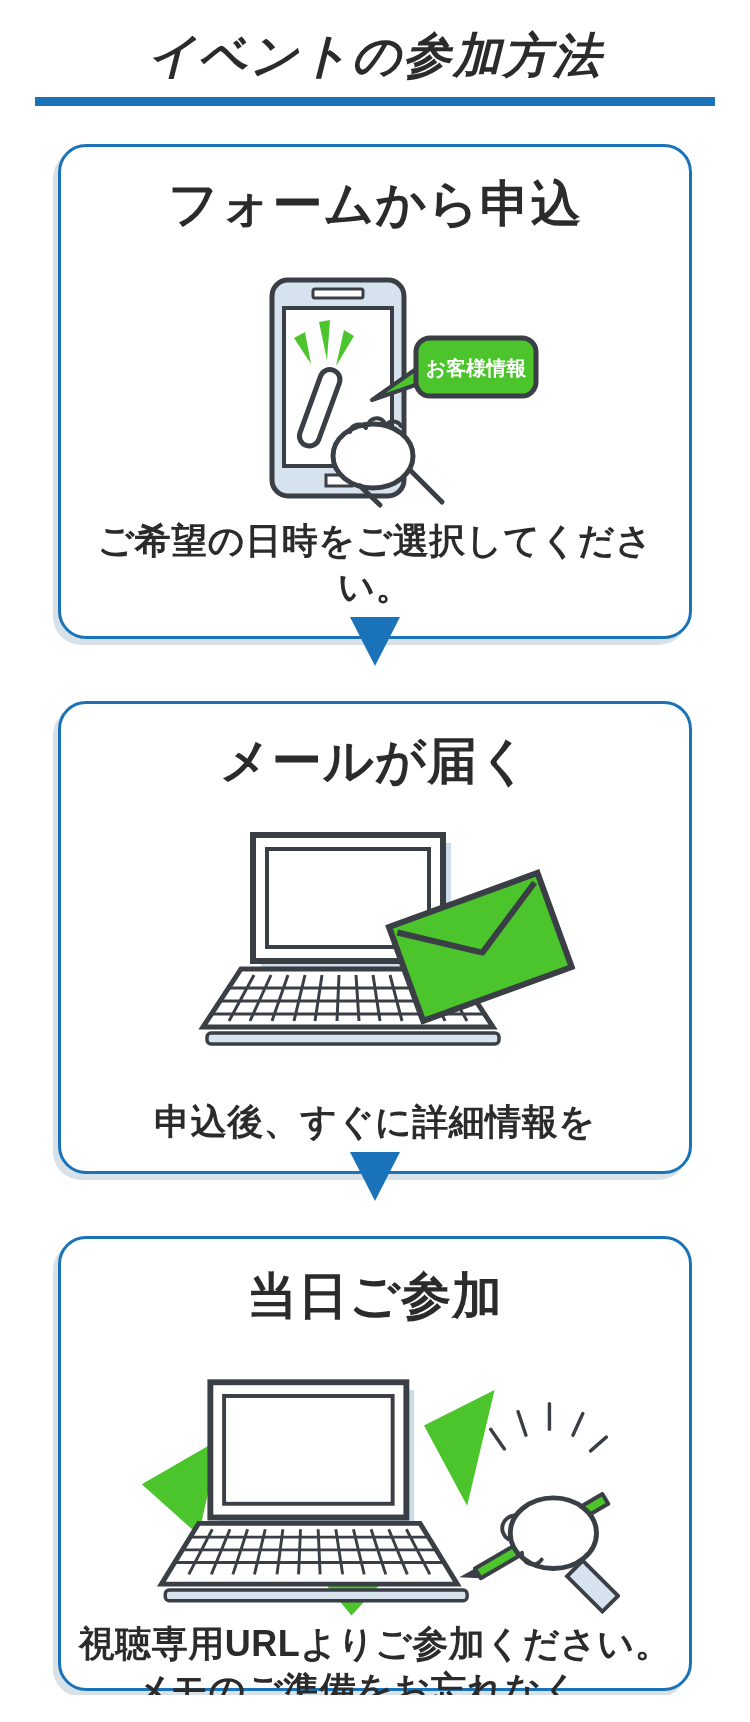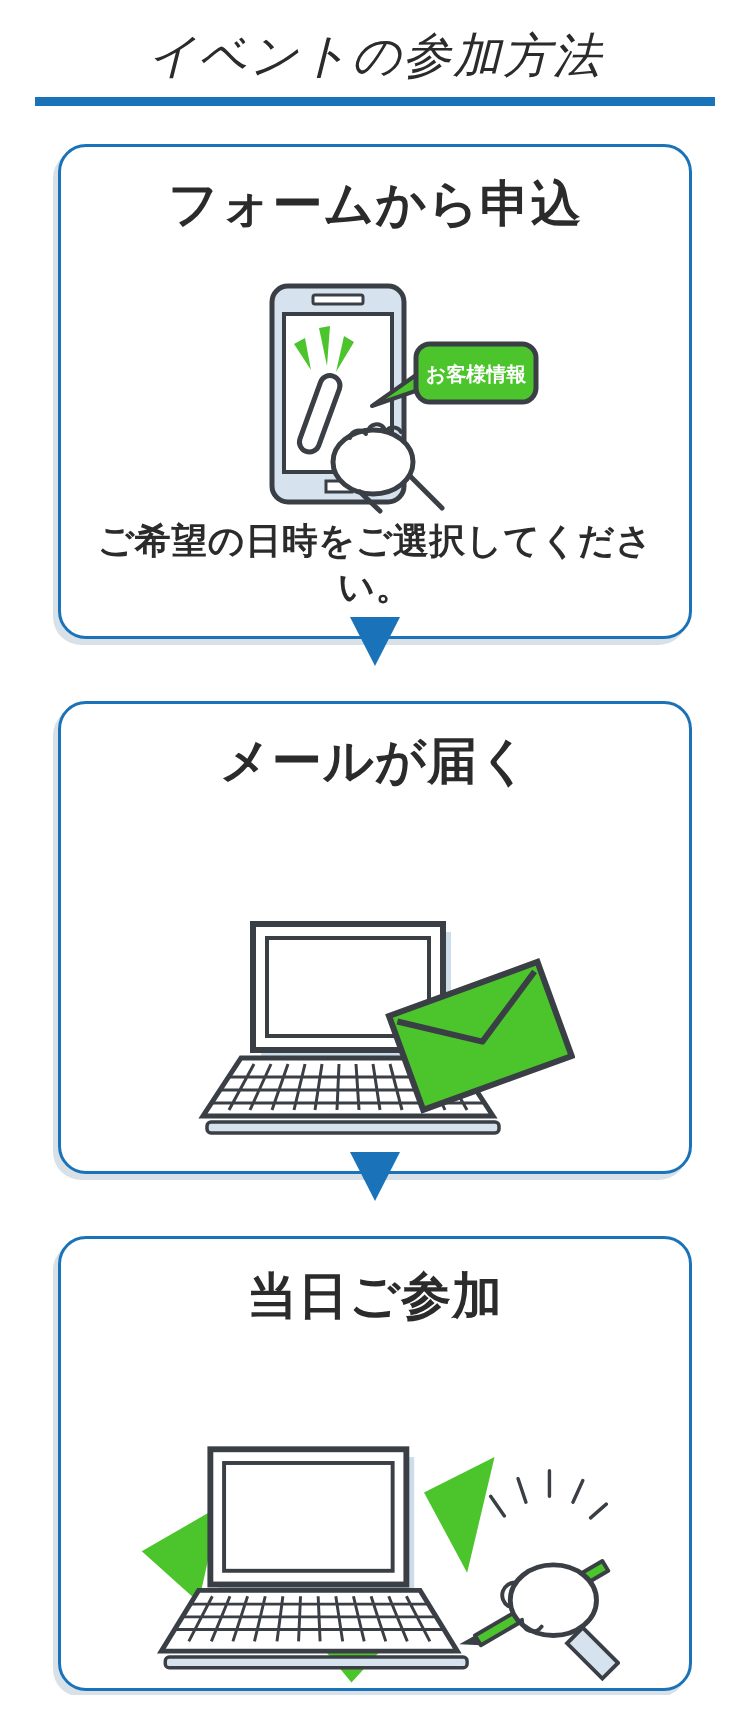--- a/index.html
+++ b/index.html
@@ -6,21 +6,21 @@
   body{
     width:750px;
     background:#ffffff;
     font-family:"Liberation Sans", sans-serif;
     color:#2b2b2b;
     -webkit-font-smoothing:antialiased;
   }
   .header{ text-align:center; padding-top:28px; }
   .main-title{
     font-size:48px;
-    font-weight:400;
+    font-weight:700;
     font-style:italic;
     letter-spacing:2px;
     line-height:1.15;
     color:#2b2b2b;
   }
   .title-divider{
     width:680px; height:9px;
     background:#1a73b8;
     margin:14px auto 0;
   }
@@ -45,21 +45,21 @@
     font-size:50px;
     font-weight:900;
     letter-spacing:1px;
     margin-top:30px;
     color:#2b2b2b;
     line-height:1.1;
   }
   .illus{
     flex:1;
     display:flex;
-    align-items:flex-end;
+    align-items:flex-start;
     justify-content:center;
     width:100%;
   }
   .step-desc{
     text-align:center;
     font-size:36px;
     font-weight:700;
     line-height:1.28;
     margin-bottom:26px;
     color:#2b2b2b;
@@ -143,20 +143,21 @@
                    M215 144 L227 190 M232 144 L249 190 M249 144 L270 190 M266 144 L292 190" fill="none" stroke="#3a3f46" stroke-width="3"></path>
           <rect x="32" y="202" width="292" height="11" rx="4" fill="#d6e3ef" stroke="#3a3f46" stroke-width="3.5"></rect>
         </g>
         <g transform="translate(214,96) rotate(-20)">
           <rect x="0" y="0" width="158" height="100" fill="#4cc52d" stroke="#3a3f46" stroke-width="6"></rect>
           <path d="M6 8 L79 56 L152 8" fill="none" stroke="#3a3f46" stroke-width="6" stroke-linejoin="round"></path>
         </g>
       </svg>
     </div>
     <div class="step-desc">
+      <div>申込後、すぐに詳細情報を</div>
     </div>
     <div class="flow-arrow"></div>
   </section>
 
   <section class="step-card c3">
     <h2 class="step-title">当日ご参加</h2>
     <div class="illus">
       <svg width="490" height="255" viewBox="0 0 500 255">
 
         <g>
@@ -179,15 +180,19 @@
         <g>
           <path d="M382 82 L368 62 M404 68 L396 44 M428 62 L428 36 M452 68 L462 46 M470 84 L486 70" fill="none" stroke="#3a3f46" stroke-width="3.5" stroke-linecap="round"></path>
           <polygon points="352,204 482,128 488,138 358,214" fill="#4cc52d" stroke="#3a3f46" stroke-width="4" stroke-linejoin="round"></polygon>
           <polygon points="352,204 358,214 336,213" fill="#3a3f46"></polygon>
           <ellipse cx="432" cy="168" rx="44" ry="36" fill="#fff" stroke="#3a3f46" stroke-width="5"></ellipse>
           <path d="M394 150 a13 13 0 0 0 -8 24 M400 188 a11 11 0 0 0 20 7" fill="none" stroke="#3a3f46" stroke-width="4" stroke-linecap="round"></path>
           <polygon points="462,196 498,232 482,248 446,212" fill="#d6e3ef" stroke="#3a3f46" stroke-width="4"></polygon>
         </g>
       </svg>
     </div>
+    <div class="step-desc">
+      <div>視聴専用URLよりご参加ください。</div>
+      <div>メモのご準備をお忘れなく。</div>
+    </div>
   </section>
 
 </div>
 
 </body></html>

